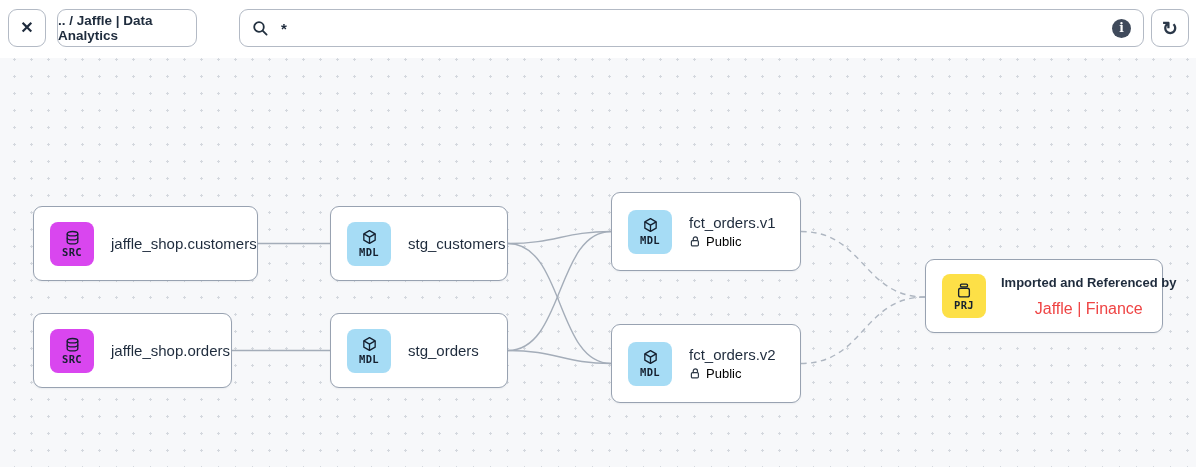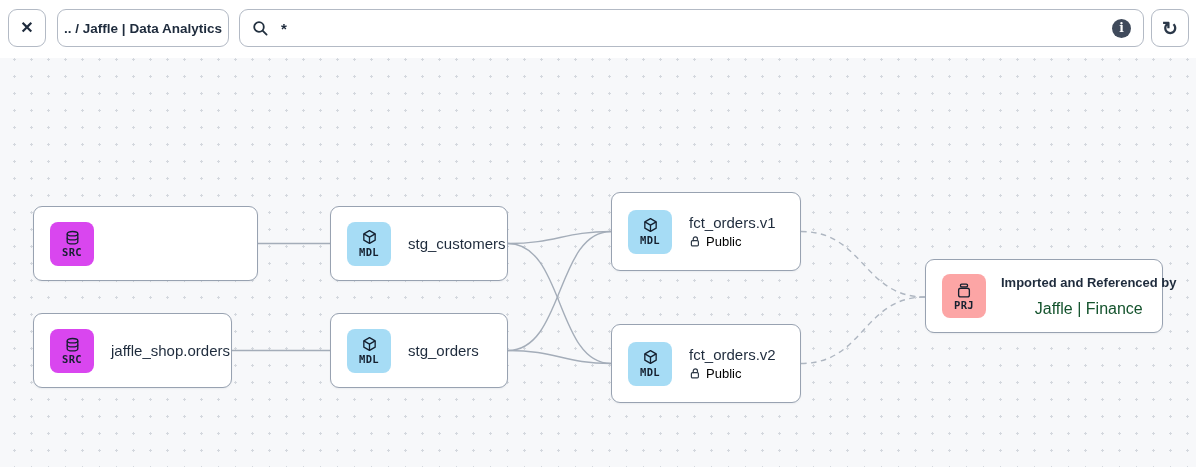--- a/index.html
+++ b/index.html
@@ -31,21 +31,21 @@
     height: 38px;
     background: #fff;
     border: 1px solid #b3bac5;
     border-radius: 9px;
     display: flex;
     align-items: center;
     color: #1e2b3c;
   }
   .btn-close { left: 8px; width: 38px; justify-content: center; cursor: pointer; }
   .btn-close span { font-size: 16px; font-weight: 700; line-height: 1; }
-  .breadcrumb-box { left: 57px; width: 172px; justify-content: center;
+  .breadcrumb-box { left: 57px; width: 140px; justify-content: center;
     font-size: 13.5px; font-weight: 600; cursor: pointer; }
   .search-box { left: 239px; width: 905px; padding: 0 12px; gap: 12px; }
   .search-box input {
     flex: 1; border: none; outline: none; background: transparent;
     font-family: "Liberation Sans", sans-serif;
     font-size: 15px; font-weight: 600; color: #1e2b3c;
   }
   .info-dot {
     width: 19px; height: 19px; border-radius: 50%;
     background: #3f4a5b; color: #fff;
@@ -75,27 +75,27 @@
     align-items: center; justify-content: center;
     gap: 1px; flex: 0 0 auto; color: #15202f;
   }
   .badge svg { display: block; }
   .badge .badge-label {
     font-family: "DejaVu Sans Mono", monospace;
     font-size: 10.5px; font-weight: 600; letter-spacing: 0.3px; line-height: 1;
   }
   .badge.src { background: #d946ef; }
   .badge.mdl { background: #a6dcf5; }
-  .badge.prj { background: #fca5a5; }
+  .badge.prj { background: #fde047; }
   .node-title { font-size: 15px; font-weight: 500; color: #1e2b3c; white-space: nowrap; }
   .node-text { display: flex; flex-direction: column; gap: 3px; text-align: center; }
   .node-sub { display: flex; align-items: center; gap: 5px; font-size: 13px; color: #000000; }
   .node-sub svg { display: block; }
   .prj-top { font-size: 13px; font-weight: 600; color: #1e2b3c; white-space: nowrap; }
-  .prj-title { font-size: 16px; font-weight: 400; color: #14532d; white-space: nowrap; }
+  .prj-title { font-size: 16px; font-weight: 400; color: #ef4444; white-space: nowrap; }
 </style>
 </head>
 <body>
 
 <div class="stage">
 
   <div class="canvas"></div>
 
   <svg class="edges" width="1196" height="467" viewBox="0 0 1196 467">
     <path class="edge" d="M258 243.5 L330 243.5"></path>
@@ -133,20 +133,21 @@
 
   <div class="node" style="left:33px; top:206px; width:225px; height:75px;">
     <div class="badge src">
       <svg width="17" height="16" viewBox="0 0 18 16">
         <ellipse cx="9" cy="3.4" rx="5.6" ry="2.3" fill="none" stroke="#15202f" stroke-width="1.4"></ellipse>
         <path d="M3.4 3.4 V12 c0 1.3 2.5 2.3 5.6 2.3 s5.6-1 5.6-2.3 V3.4" fill="none" stroke="#15202f" stroke-width="1.4"></path>
         <path d="M3.4 7.7 c0 1.3 2.5 2.3 5.6 2.3 s5.6-1 5.6-2.3" fill="none" stroke="#15202f" stroke-width="1.4"></path>
       </svg>
       <span class="badge-label">SRC</span>
     </div>
+    <span class="node-title">jaffle_shop.customers</span>
   </div>
 
   <div class="node" style="left:33px; top:313px; width:199px; height:75px;">
     <div class="badge src">
       <svg width="17" height="16" viewBox="0 0 18 16">
         <ellipse cx="9" cy="3.4" rx="5.6" ry="2.3" fill="none" stroke="#15202f" stroke-width="1.4"></ellipse>
         <path d="M3.4 3.4 V12 c0 1.3 2.5 2.3 5.6 2.3 s5.6-1 5.6-2.3 V3.4" fill="none" stroke="#15202f" stroke-width="1.4"></path>
         <path d="M3.4 7.7 c0 1.3 2.5 2.3 5.6 2.3 s5.6-1 5.6-2.3" fill="none" stroke="#15202f" stroke-width="1.4"></path>
       </svg>
       <span class="badge-label">SRC</span>

